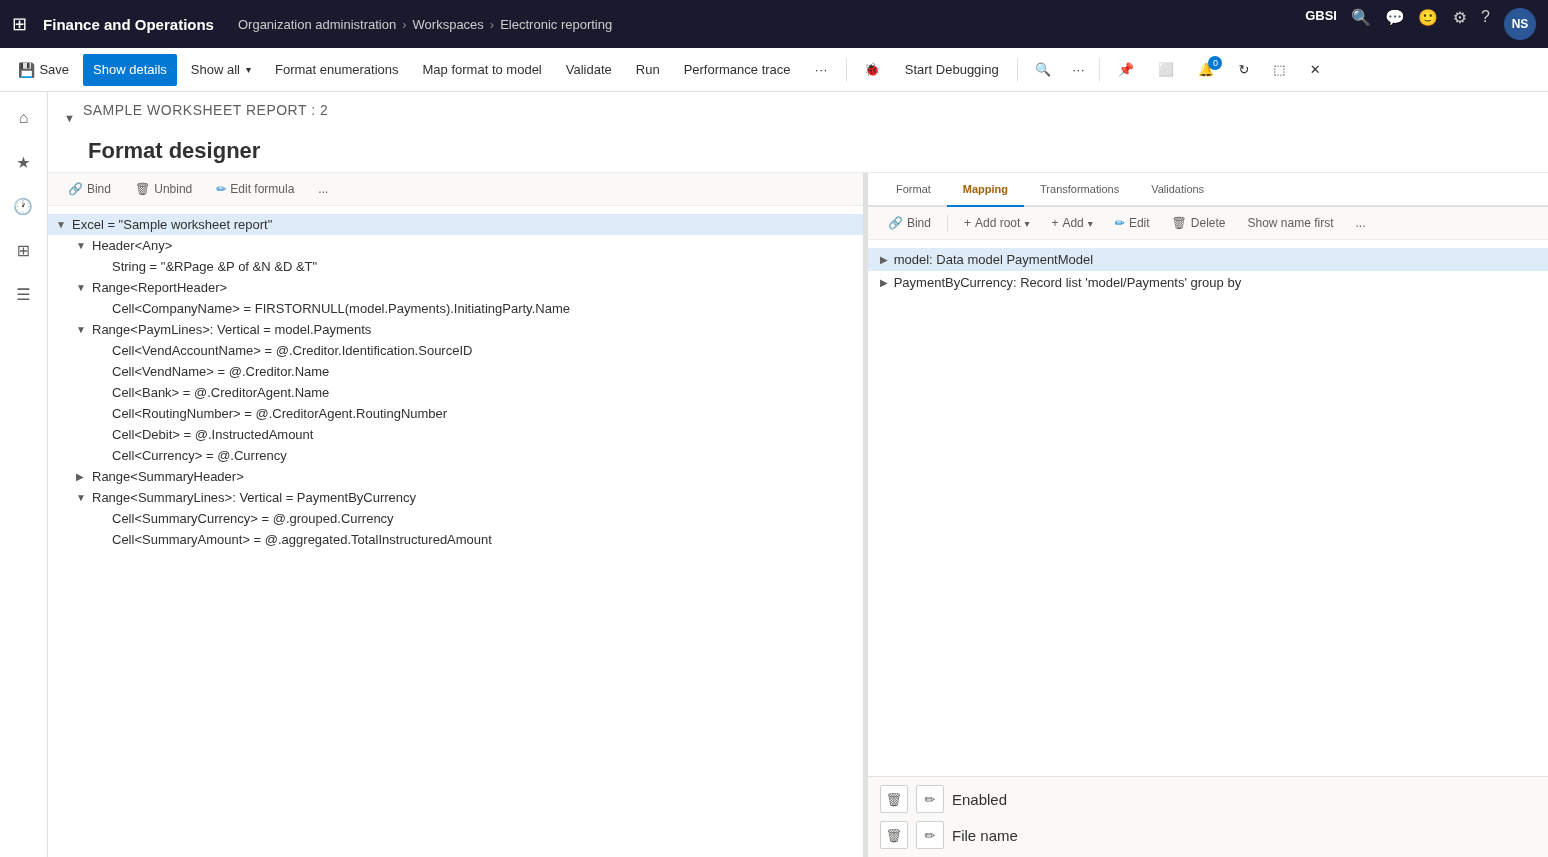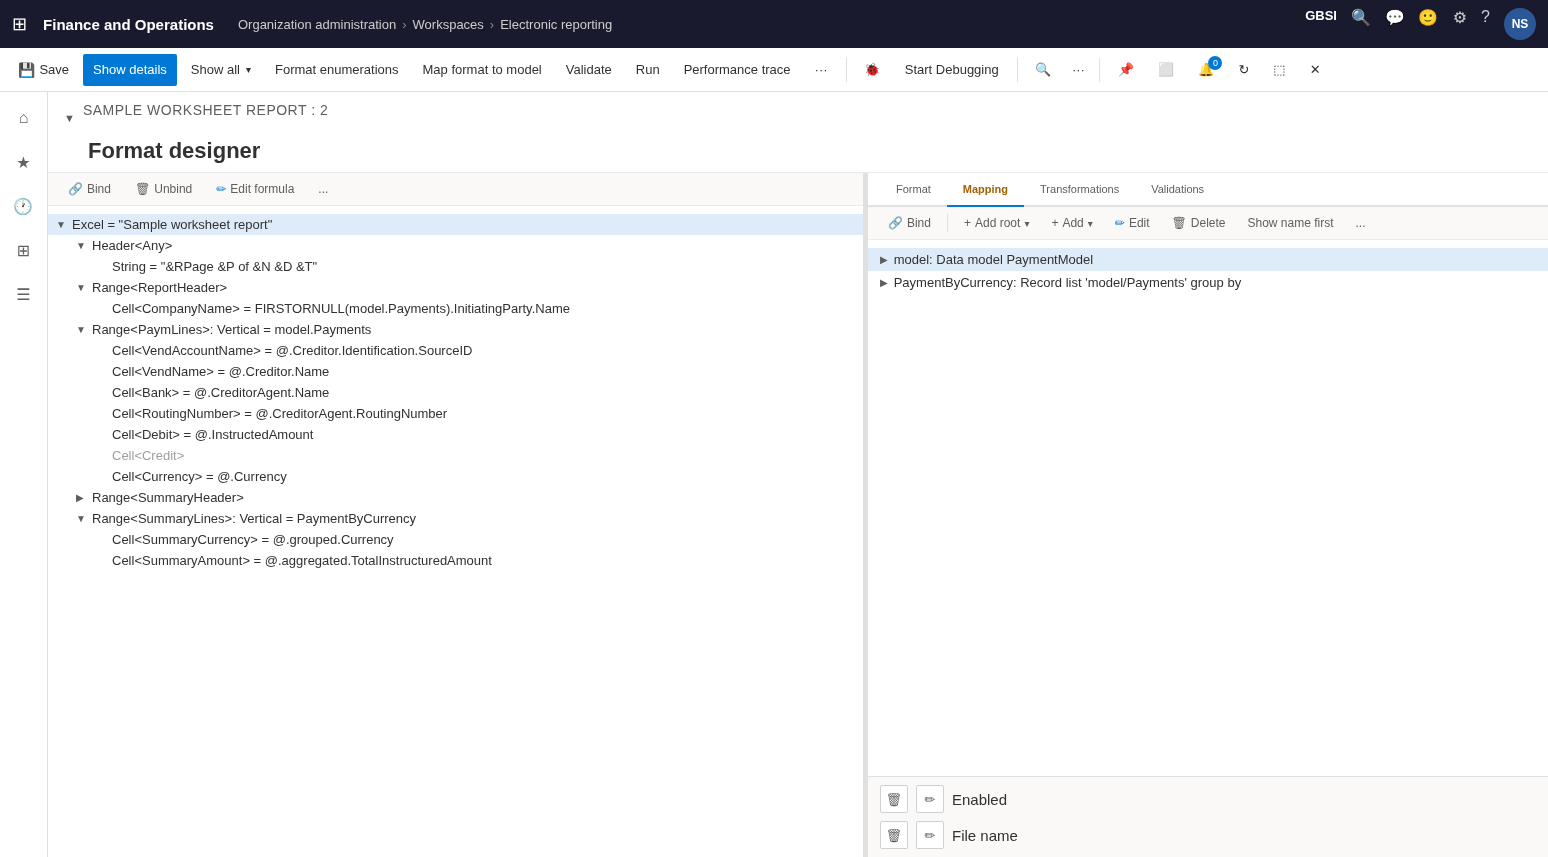--- a/index.html
+++ b/index.html
@@ -372,25 +372,20 @@
               <span>Cell&lt;RoutingNumber&gt; = @.CreditorAgent.RoutingNumber</span>
             </div>
             <div class="tree-item">
               <span class="indent" style="display: inline-block; width: 40px;"></span>
               <span class="expand-icon" style="min-width: 12px;"></span>
               <span>Cell&lt;Debit&gt; = @.InstructedAmount</span>
             </div>
             <div class="tree-item">
               <span class="indent" style="display: inline-block; width: 40px;"></span>
               <span class="expand-icon" style="min-width: 12px;"></span>
-              <span style="color: rgb(161, 159, 157);">Cell&lt;Credit&gt;</span>
-            </div>
-            <div class="tree-item">
-              <span class="indent" style="display: inline-block; width: 40px;"></span>
-              <span class="expand-icon" style="min-width: 12px;"></span>
               <span>Cell&lt;Currency&gt; = @.Currency</span>
             </div>
             <div class="tree-item">
               <span class="indent" style="display: inline-block; width: 20px;"></span>
               <span class="expand-icon">▶</span>
               <span>Range&lt;SummaryHeader&gt;</span>
             </div>
             <div class="tree-item">
               <span class="indent" style="display: inline-block; width: 20px;"></span>
               <span class="expand-icon">▼</span>

